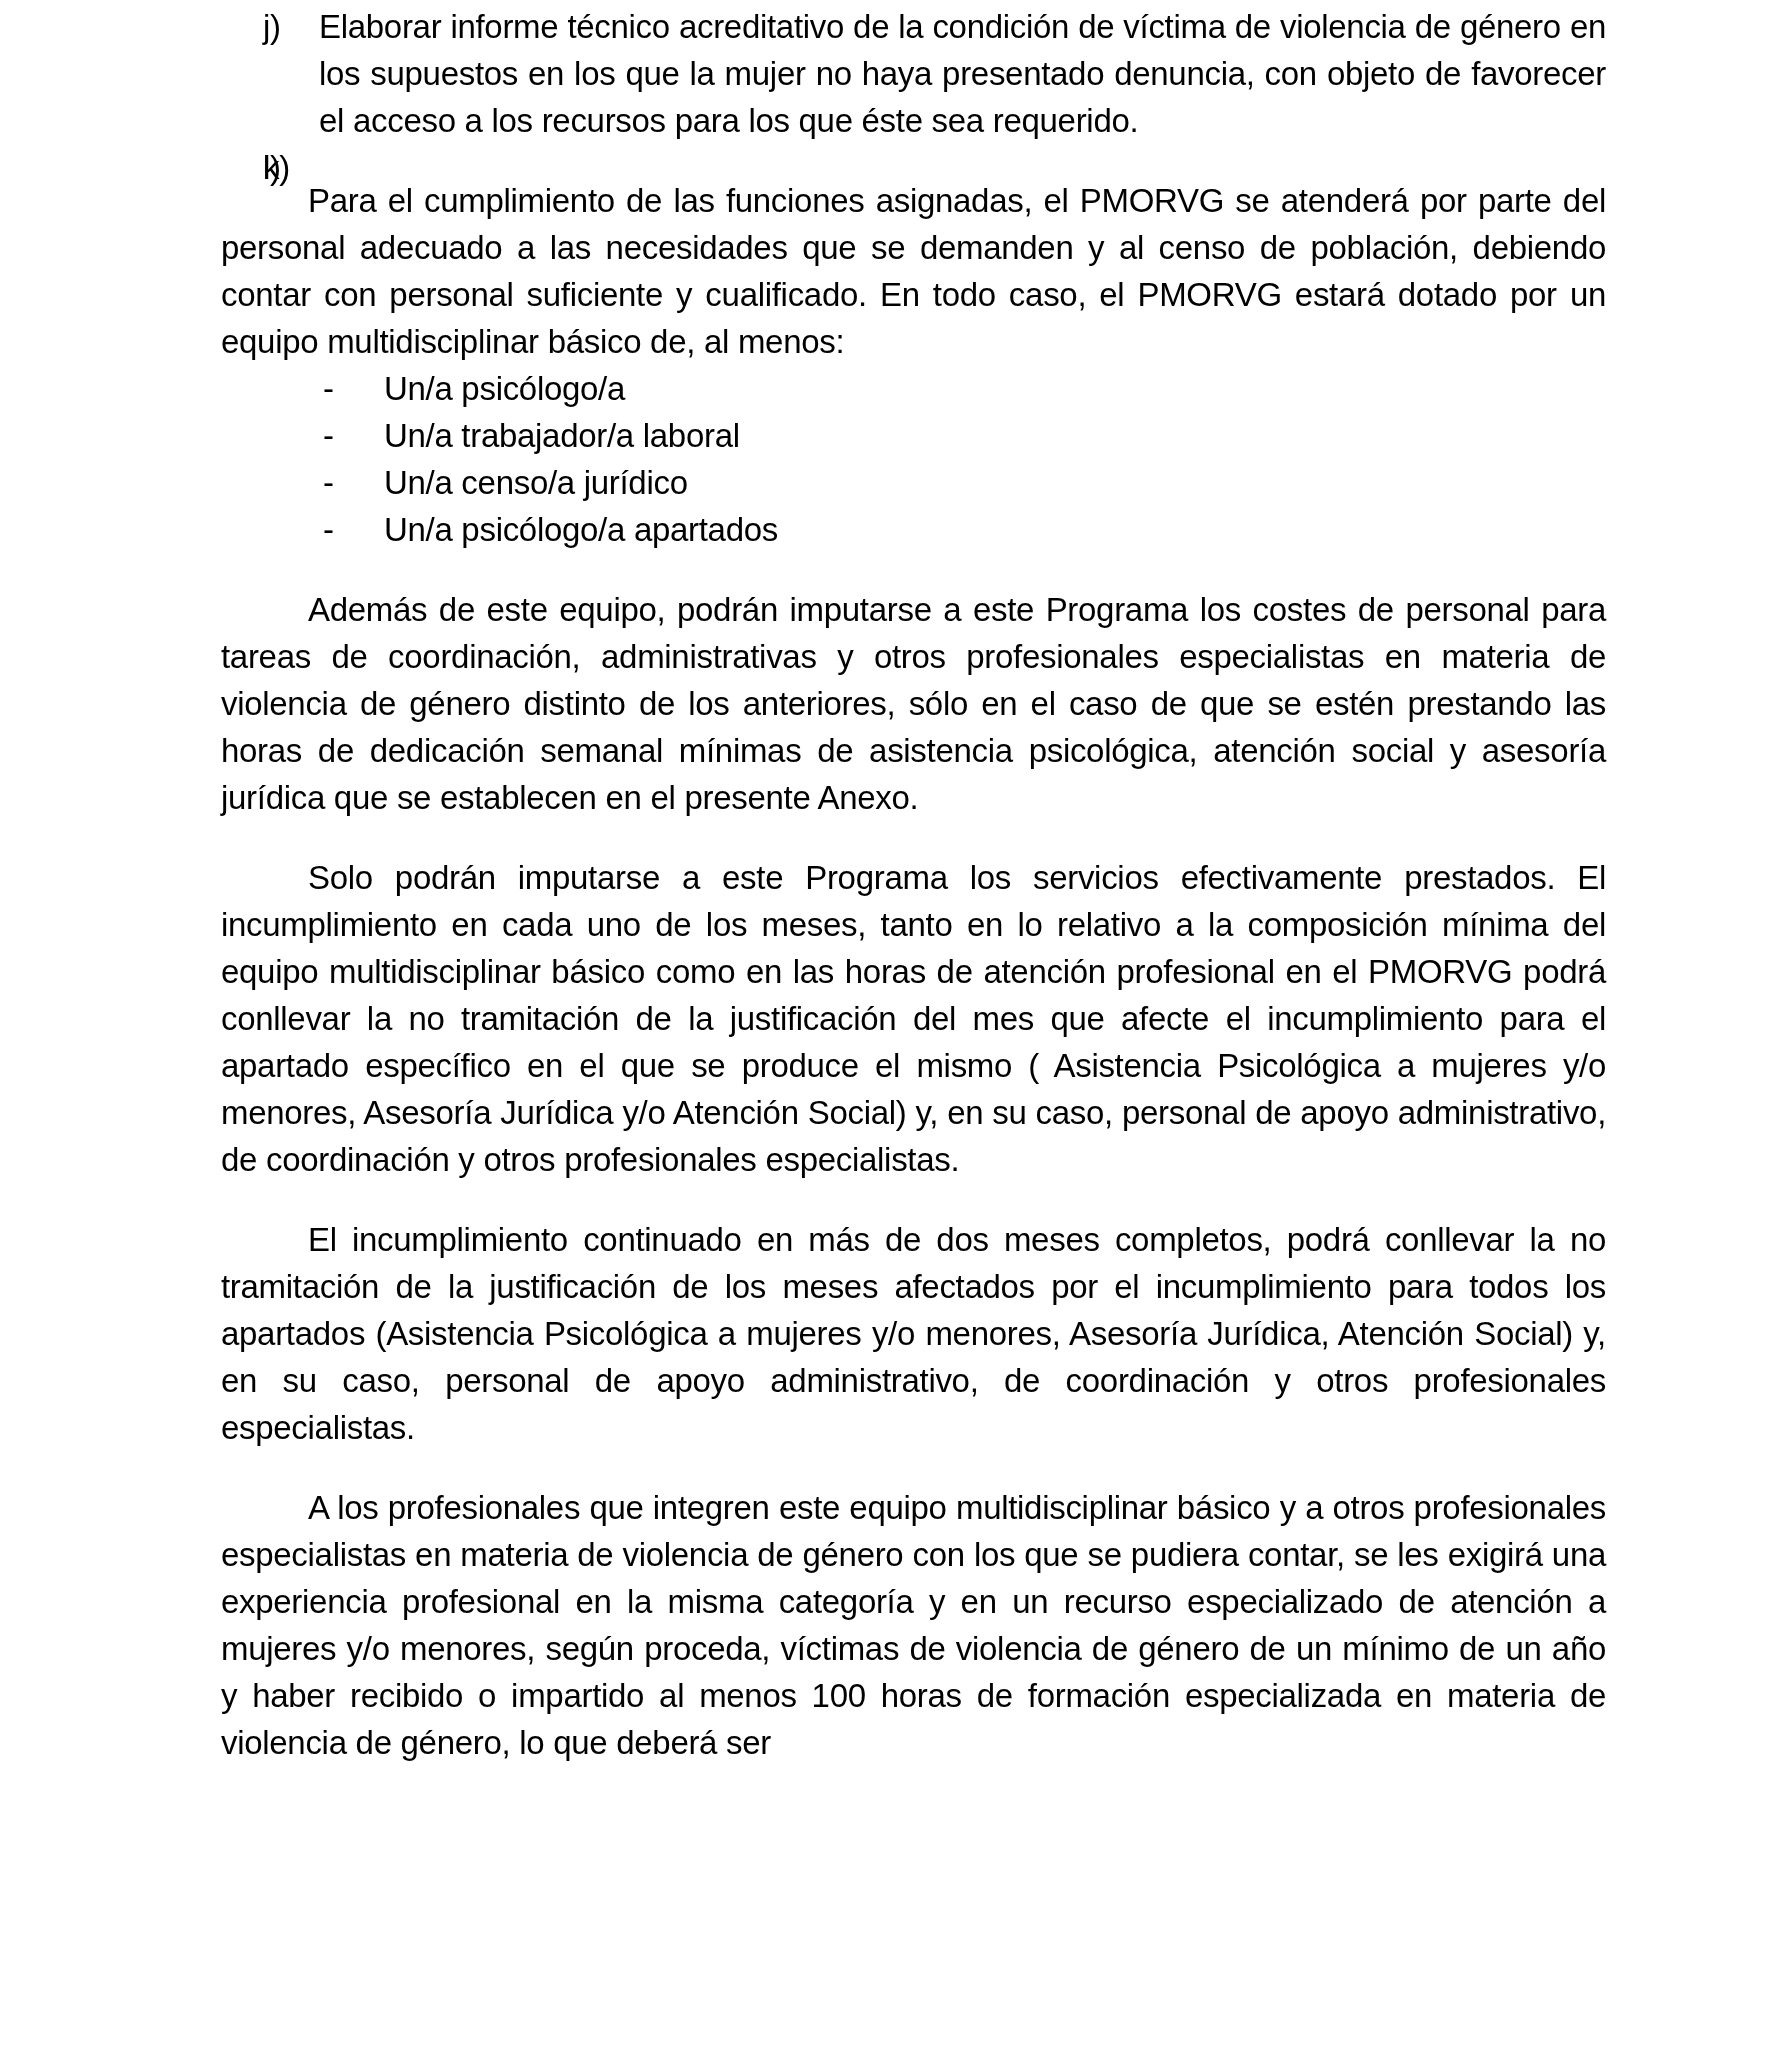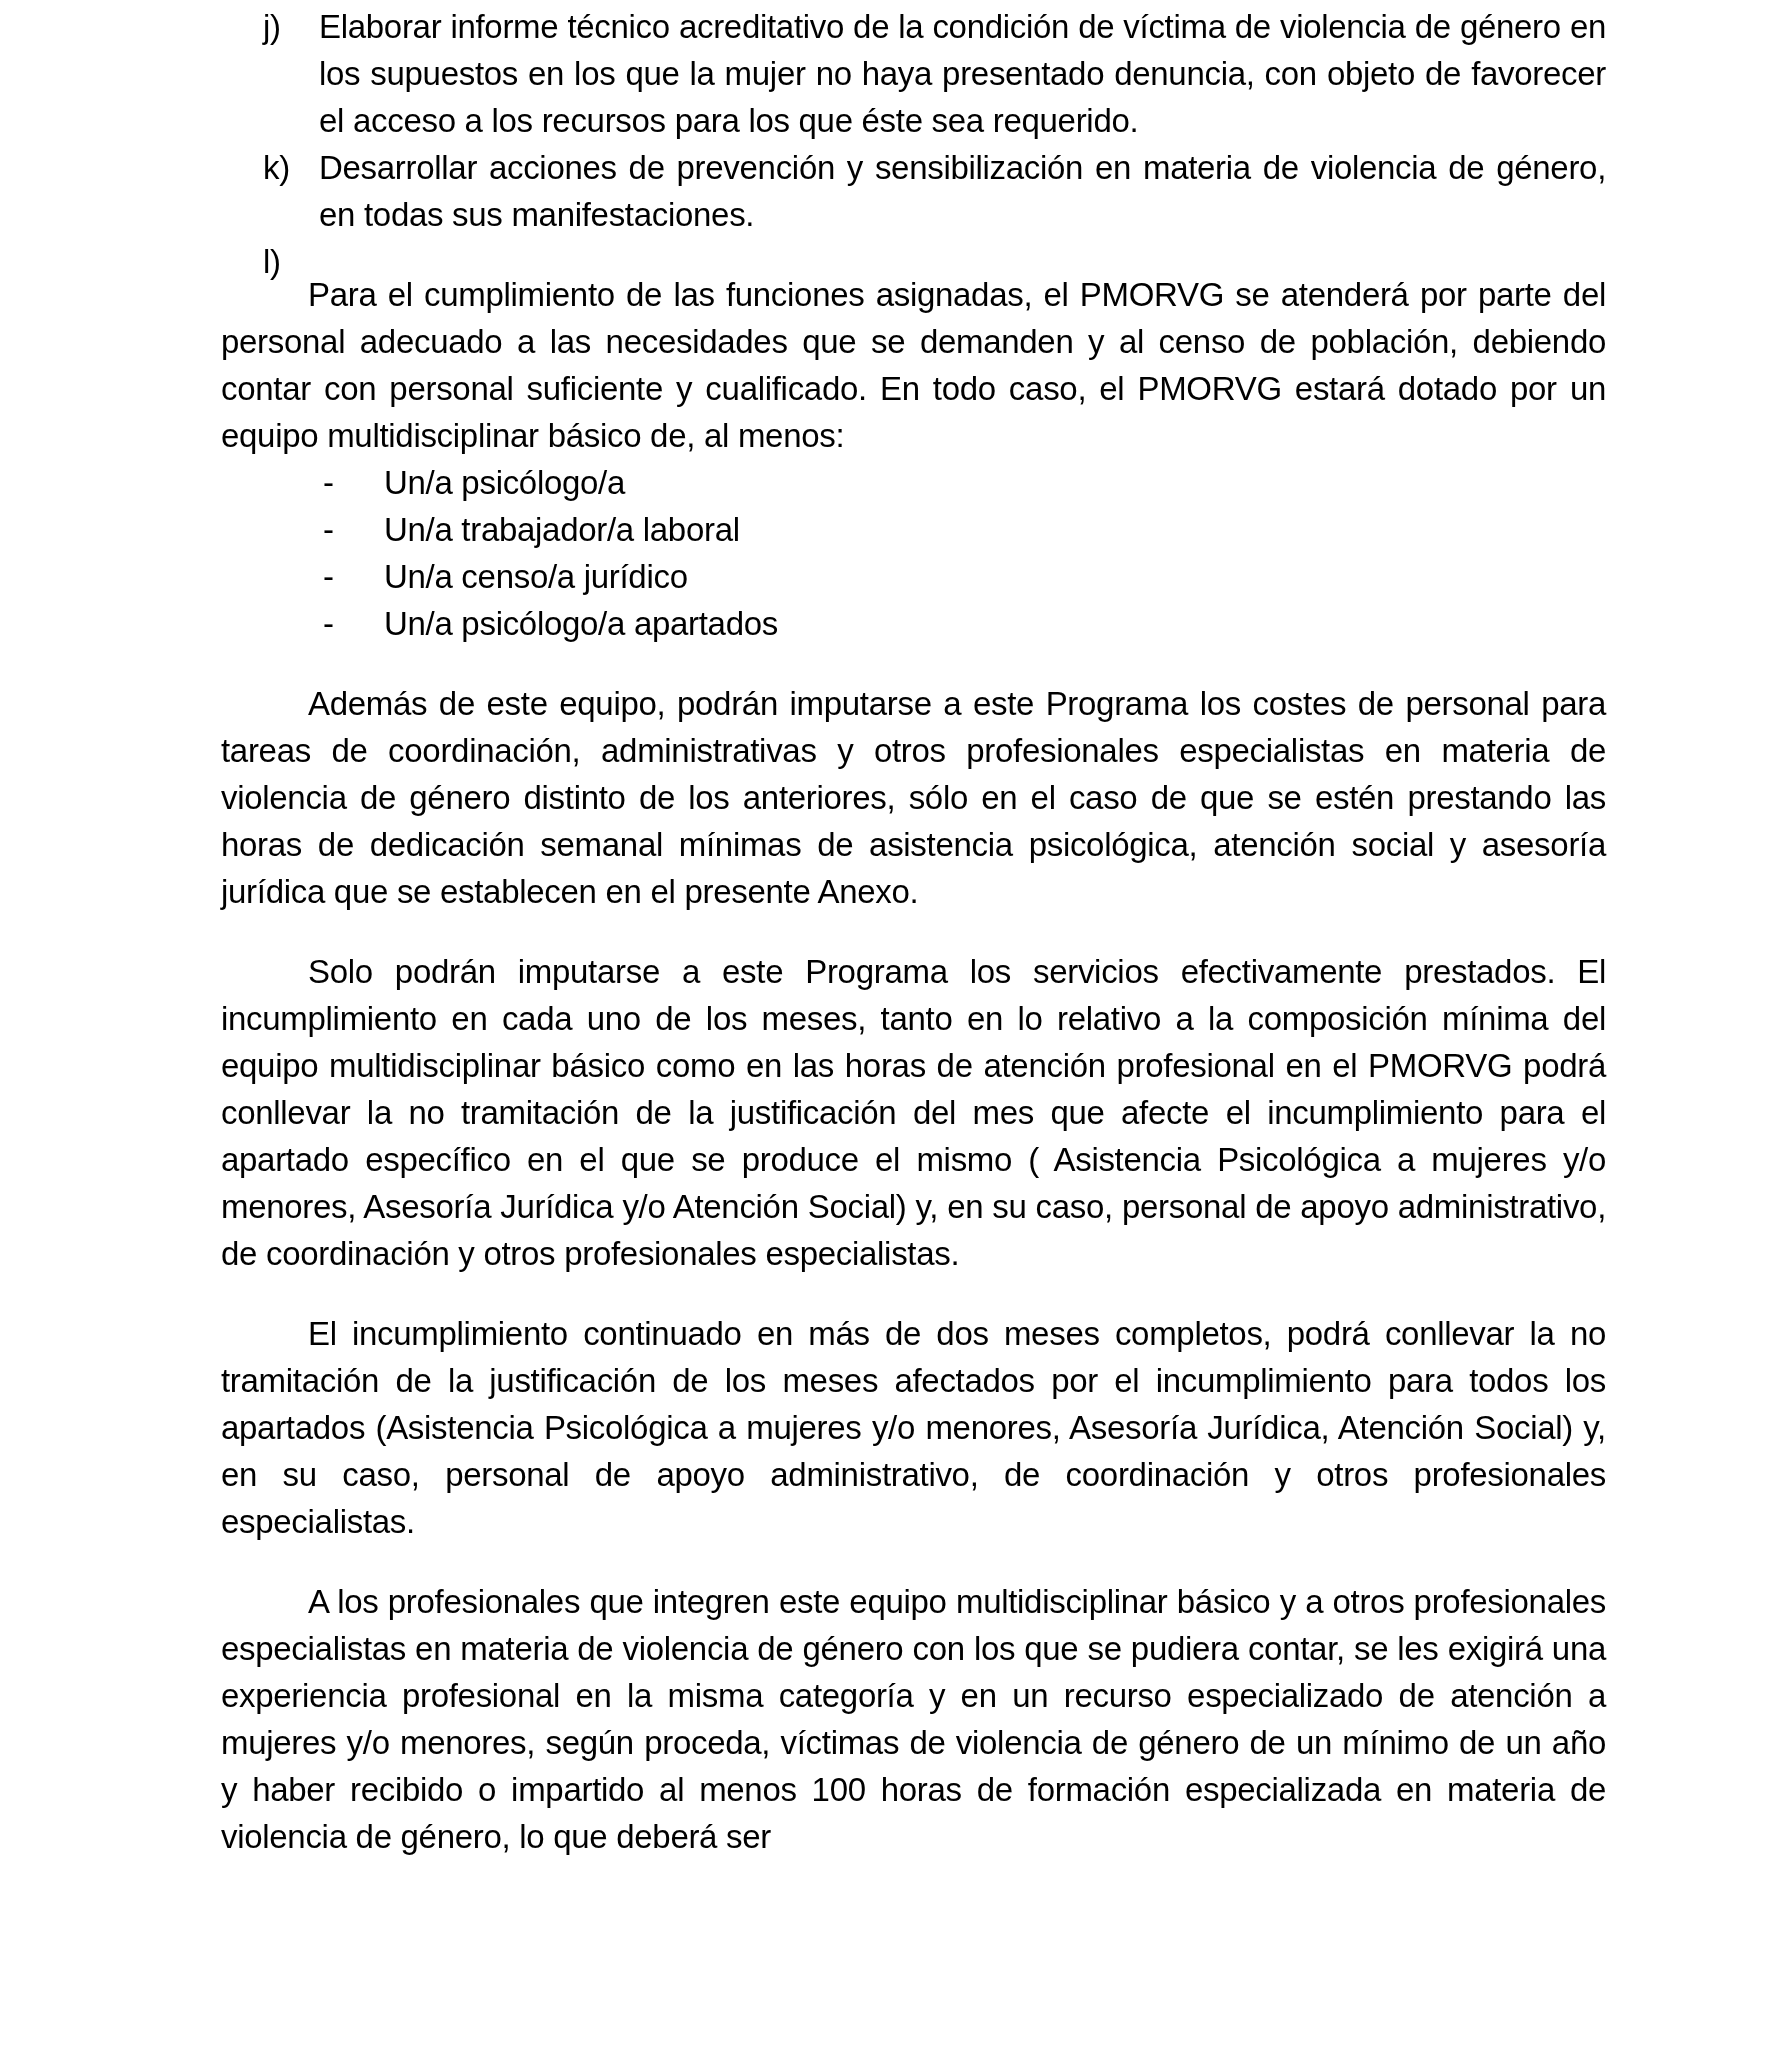--- a/index.html
+++ b/index.html
@@ -61,21 +61,20 @@
 
 <div class="page">
 
   <ol class="lettered-list">
     <li class="l-item">
       <span class="marker">j)</span>
       <span class="l-text">Elaborar informe técnico acreditativo de la condición de víctima de violencia de género en los supuestos en los que la mujer no haya presentado denuncia, con objeto de favorecer el acceso a los recursos para los que éste sea requerido.</span>
     </li>
     <li class="l-item">
       <span class="marker">k)</span>
-      <span class="l-text">Desarrollar acciones de prevención y sensibilización en materia de violencia de género, en todas sus manifestaciones.</span>
     </li>
     <li class="l-item">
       <span class="marker">l)</span>
     </li>
   </ol>
 
   <p class="para">Para el cumplimiento de las funciones asignadas, el PMORVG se atenderá por parte del personal adecuado a las necesidades que se demanden y al censo de población, debiendo contar con personal suficiente y cualificado. En todo caso, el PMORVG estará dotado por un equipo multidisciplinar básico de, al menos:</p>
 
   <ul class="bullet-list">
     <li class="b-item">

